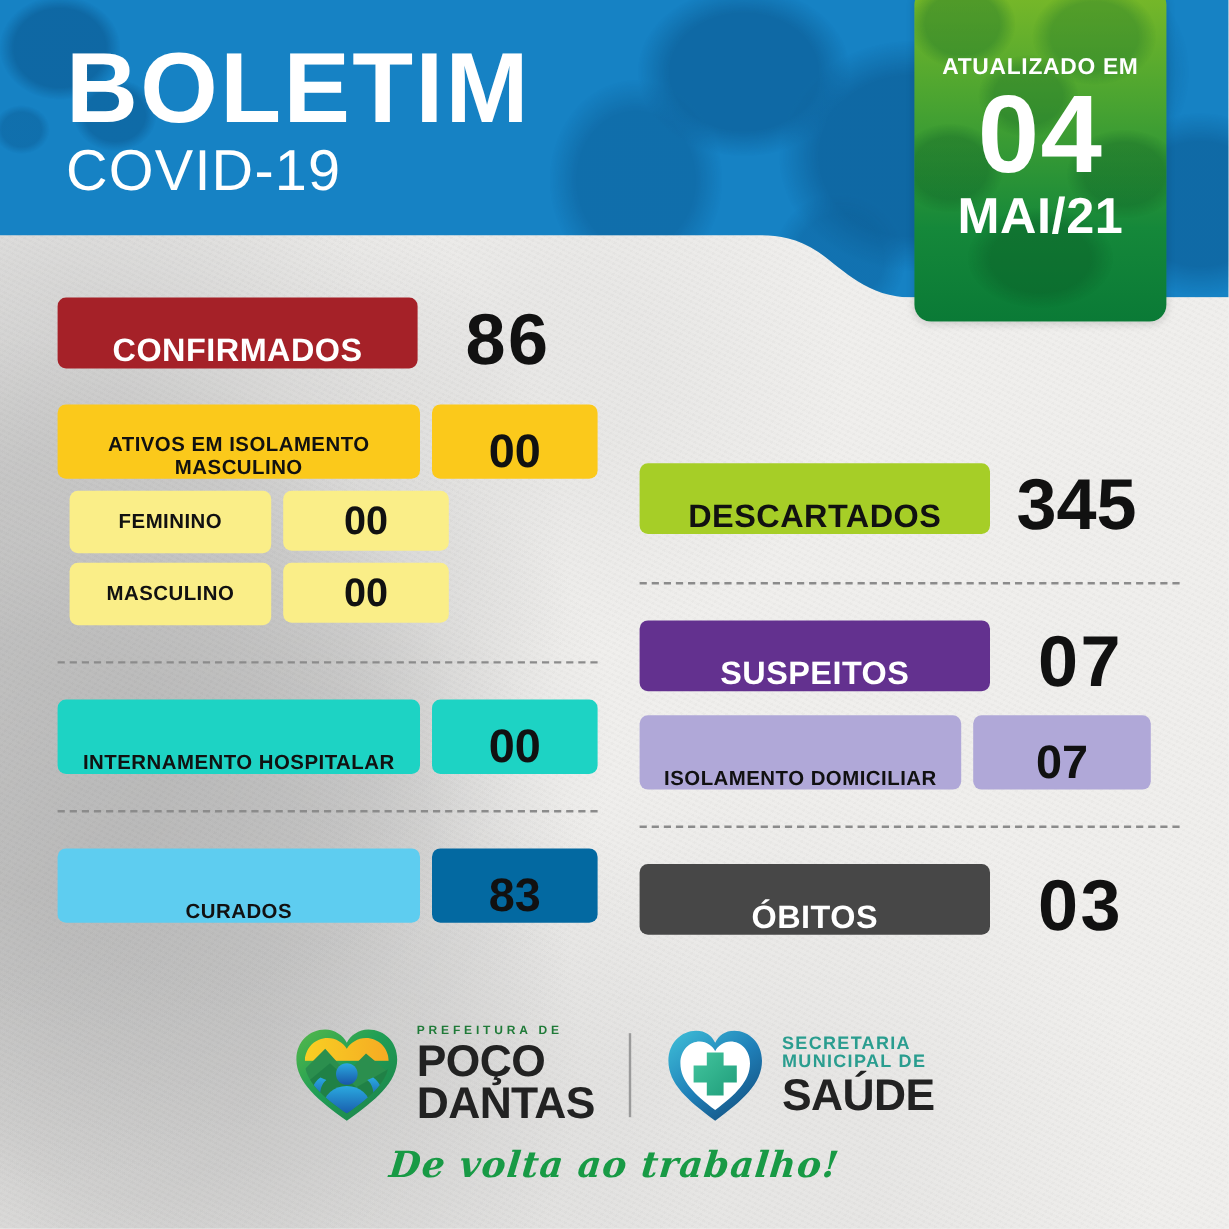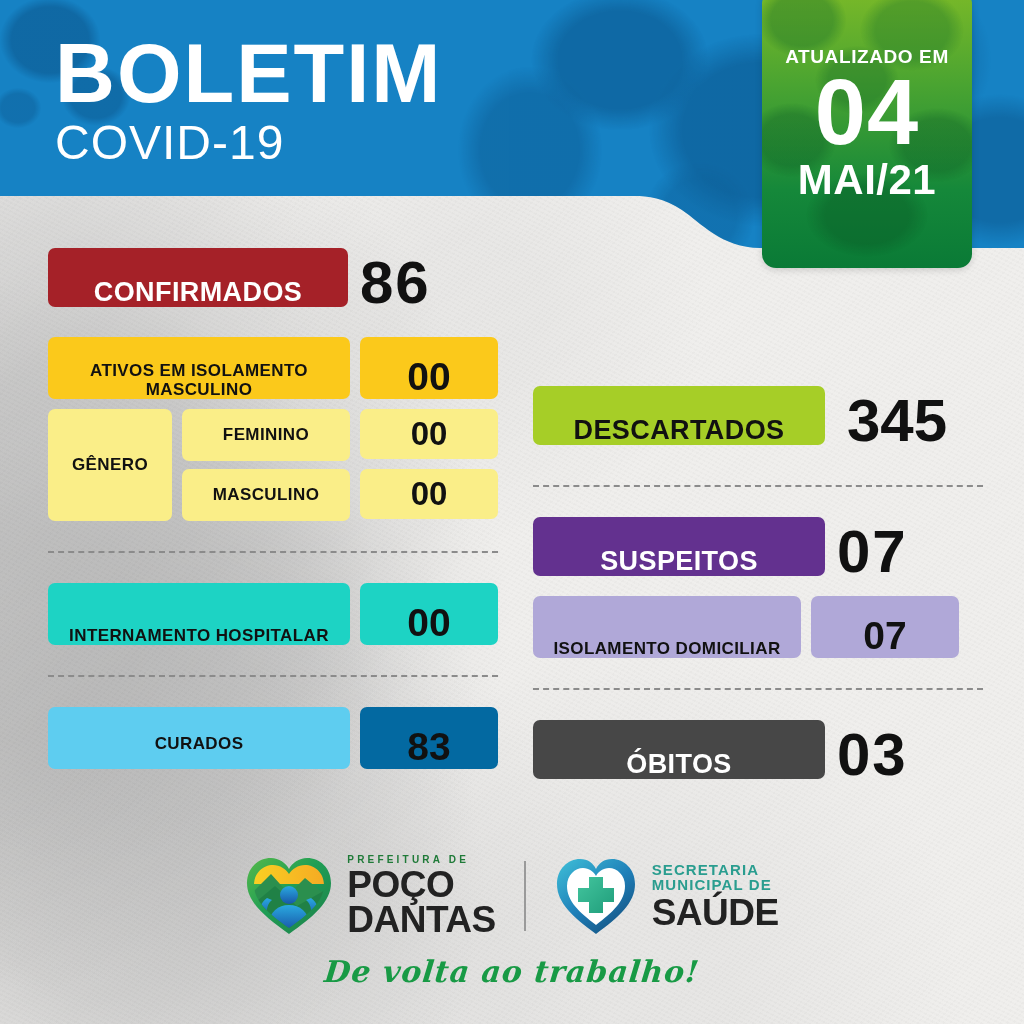--- a/index.html
+++ b/index.html
@@ -109,21 +109,21 @@
     text-align:center;
   }
   .label{ font-weight:bold; letter-spacing:.4px; line-height:1.12; }
 
   
   .headline-pill{ height:59px; }
   .headline-pill .label{ font-size:27px; }
   .headline-num{
     font-size:60px; font-weight:bold; color:#111111;
     display:flex; align-items:center; letter-spacing:2px;
-    padding-left:12px;
+    padding-left:40px;
   }
   .headline-num.tight{ letter-spacing:0px; padding-left:22px; }
 
   
   .sub-label{ height:62px; }
   .sub-label .label{ font-size:17px; }
   .sub-value{
     width:138px; height:62px; margin-left:10px;
     font-size:39px; font-weight:bold; color:#111111;
   }
@@ -227,21 +227,20 @@
   <div class="row">
     <div class="pill sub-label" style="width:302px;background:#fbc91b;padding:0 14px;">
       <span class="label" style="color:#111;">ATIVOS EM ISOLAMENTO MASCULINO</span>
     </div>
     <div class="pill sub-value" style="background:#fbc91b;">00</div>
   </div>
 
   <div class="gap-s"></div>
 
   <div id="gender-block">
-    <div id="gender-left">GÊNERO</div>
     <div id="gender-right">
       <div class="gender-row">
         <div class="gender-name">FEMININO</div>
         <div class="gender-val">00</div>
       </div>
       <div class="gender-gap"></div>
       <div class="gender-row">
         <div class="gender-name">MASCULINO</div>
         <div class="gender-val">00</div>
       </div>
@@ -253,21 +252,21 @@
   <div class="row">
     <div class="pill sub-label" style="width:302px;background:#1dd3c4;padding:0 14px;">
       <span class="label" style="color:#111;">INTERNAMENTO HOSPITALAR</span>
     </div>
     <div class="pill sub-value" style="background:#1dd3c4;">00</div>
   </div>
 
   <div class="divider"></div>
 
   <div class="row">
-    <div class="pill sub-label" style="width:302px;background:#5ecdf0;padding:16px 14px;">
+    <div class="pill sub-label" style="width:302px;background:#5ecdf0;padding:0 14px;">
       <span class="label" style="color:#111;">CURADOS</span>
     </div>
     <div class="pill sub-value" style="background:#0369a1;">83</div>
   </div>
 </div>
 
 <div class="col" id="col-right">
 
   <div class="row">
     <div class="pill headline-pill" style="width:292px;background:#a6ce27;">

